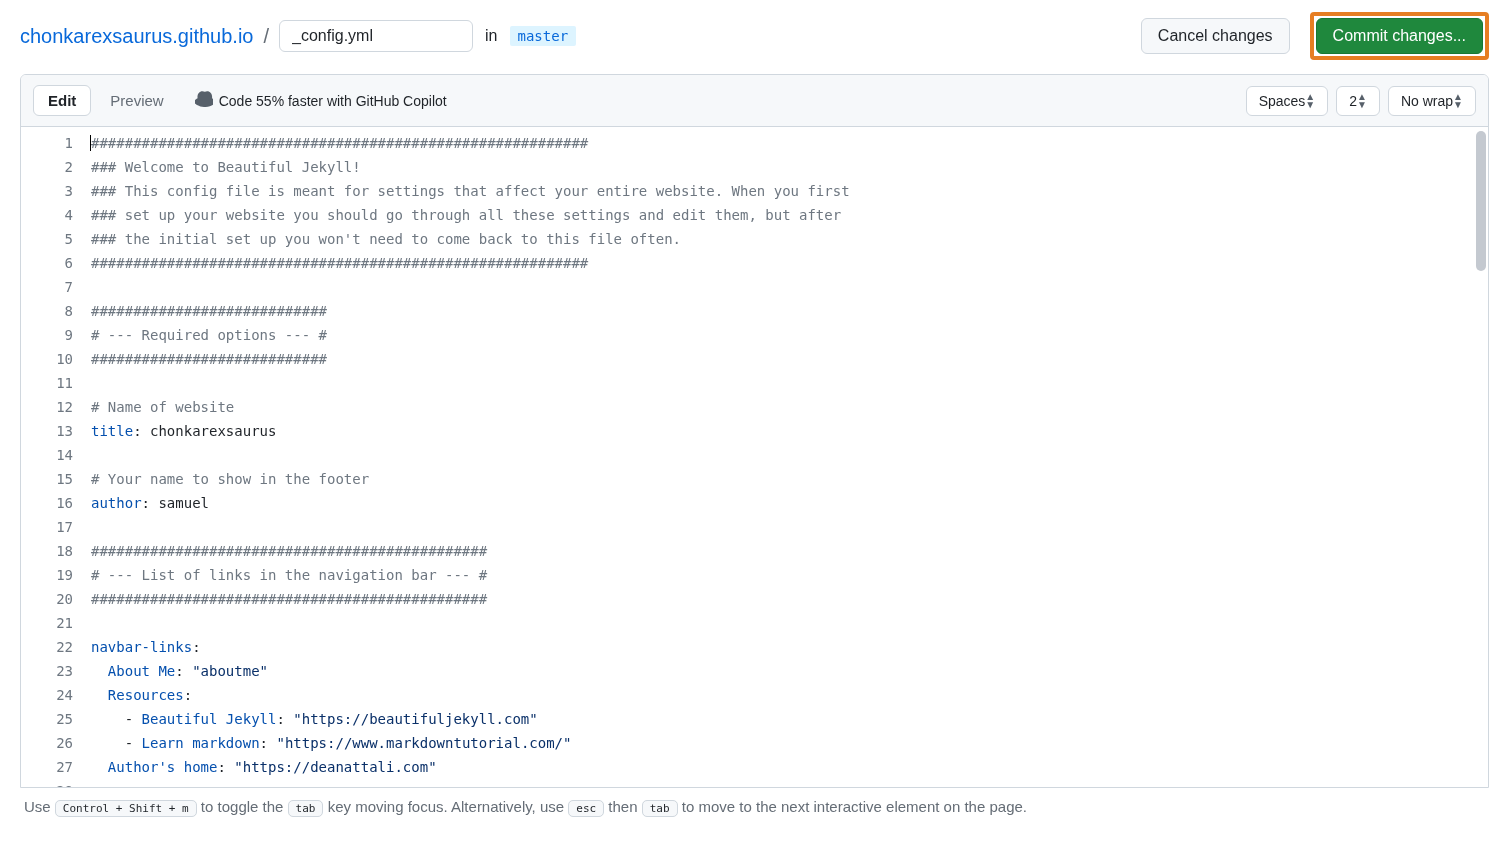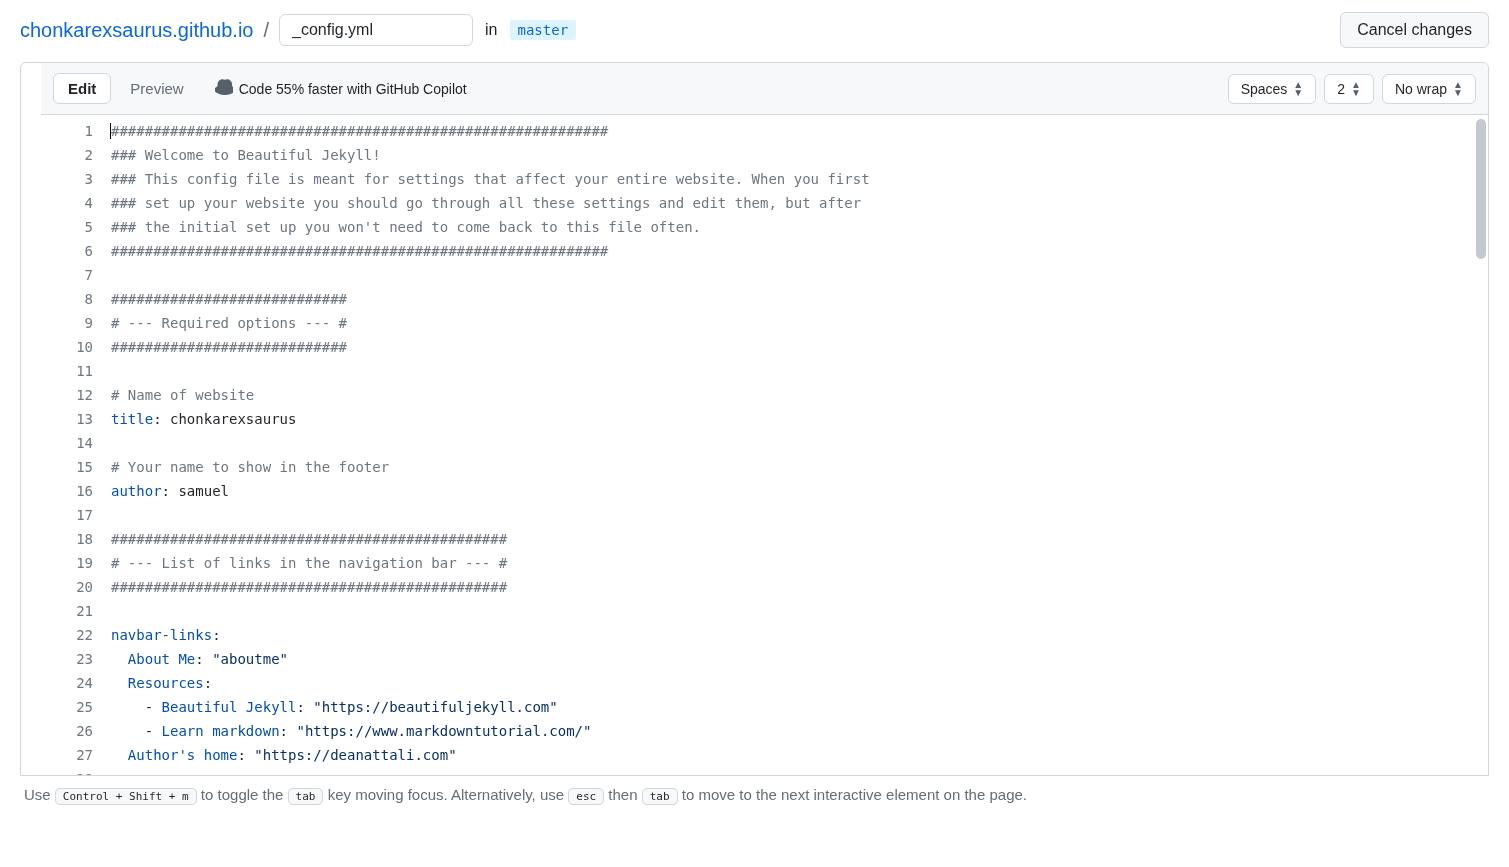--- a/index.html
+++ b/index.html
@@ -78,21 +78,20 @@
     margin-left: 8px;
   }
   .btn + .highlight-box { margin-left: 12px; }
 
   
   .editor-frame {
     margin: 0 20px 0 20px;
     border: 1px solid var(--border);
     border-radius: 6px 6px 0 0;
     overflow: hidden;
-    padding-left: 20px;
   }
   .toolbar {
     display: flex;
     align-items: center;
     padding: 10px 12px;
     gap: 8px;
     background: #f6f8fa;
     border-bottom: 1px solid var(--border);
   }
   .seg {
@@ -120,21 +119,20 @@
     align-items: center;
     gap: 6px;
     font-size: 14px;
     color: var(--text);
     margin-left: 8px;
   }
   .toolbar-spacer { flex: 1; }
   .select-btn {
     display: flex;
     align-items: center;
-    gap: 6px;
     border: 1px solid var(--border);
     background: #fff;
     border-radius: 6px;
     padding: 6px 12px;
     font-size: 14px;
     cursor: pointer;
   }
   .sort-arrows {
     display:inline-block;
     font-size: 10px;
@@ -209,20 +207,23 @@
 <body>
 
 <div class="hdr">
   <a class="repo-name">chonkarexsaurus.github.io</a>
   <span class="slash">/</span>
   <input class="file-input" value="_config.yml" style="">
   <span class="in-text">in</span>
   <span class="branch-badge">master</span>
   <div class="hdr-spacer"></div>
   <button class="btn">Cancel changes</button>
+  <span class="highlight-box">
+    <button class="btn btn-green">Commit changes...</button>
+  </span>
 </div>
 
 <div class="editor-frame">
   <div class="toolbar">
     <div class="seg">
       <div class="tab active">Edit</div>
       <div class="tab inactive">Preview</div>
     </div>
     <div class="copilot">
       <span>

